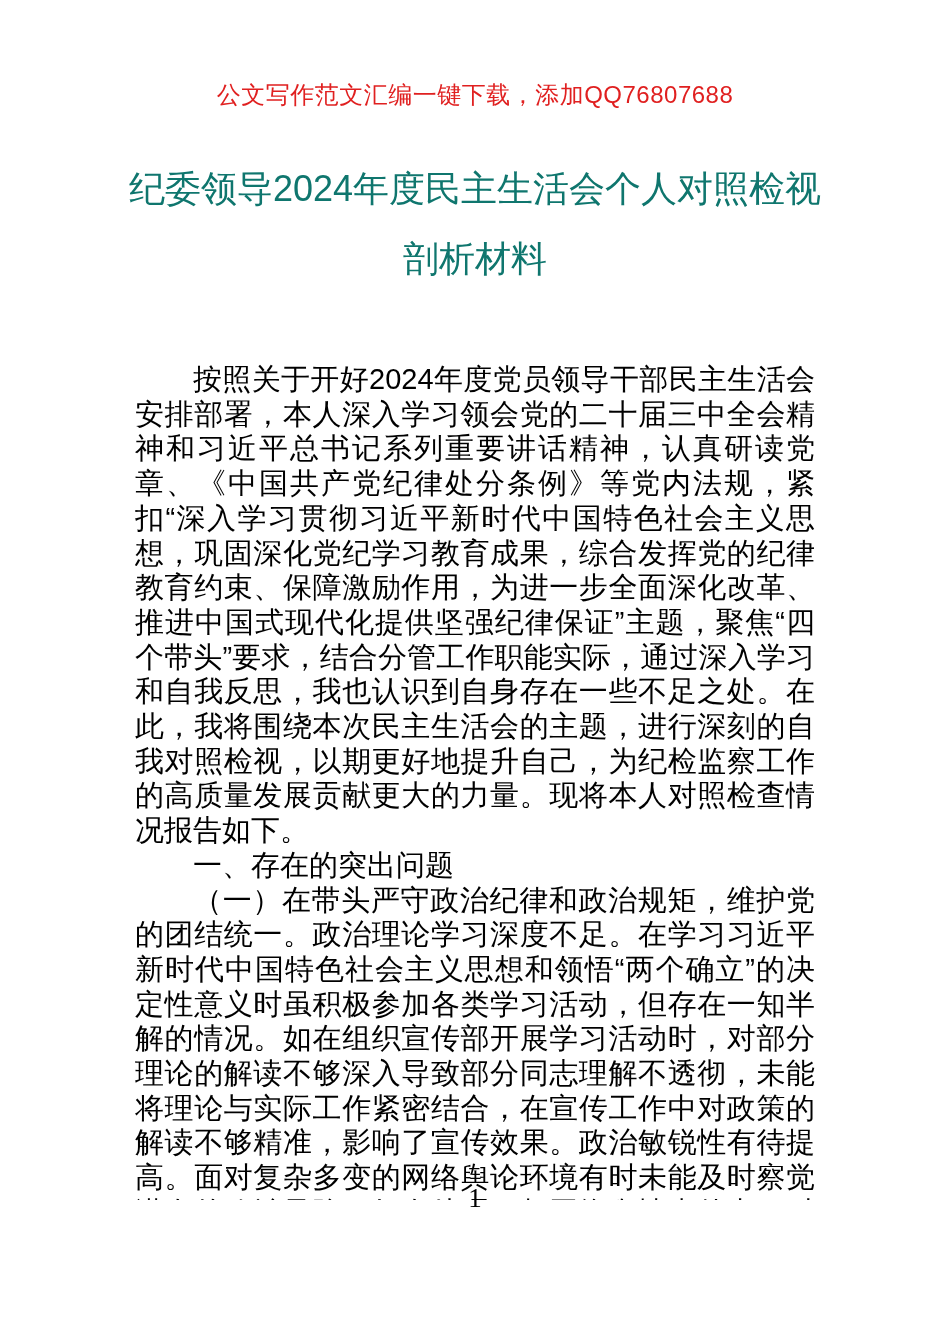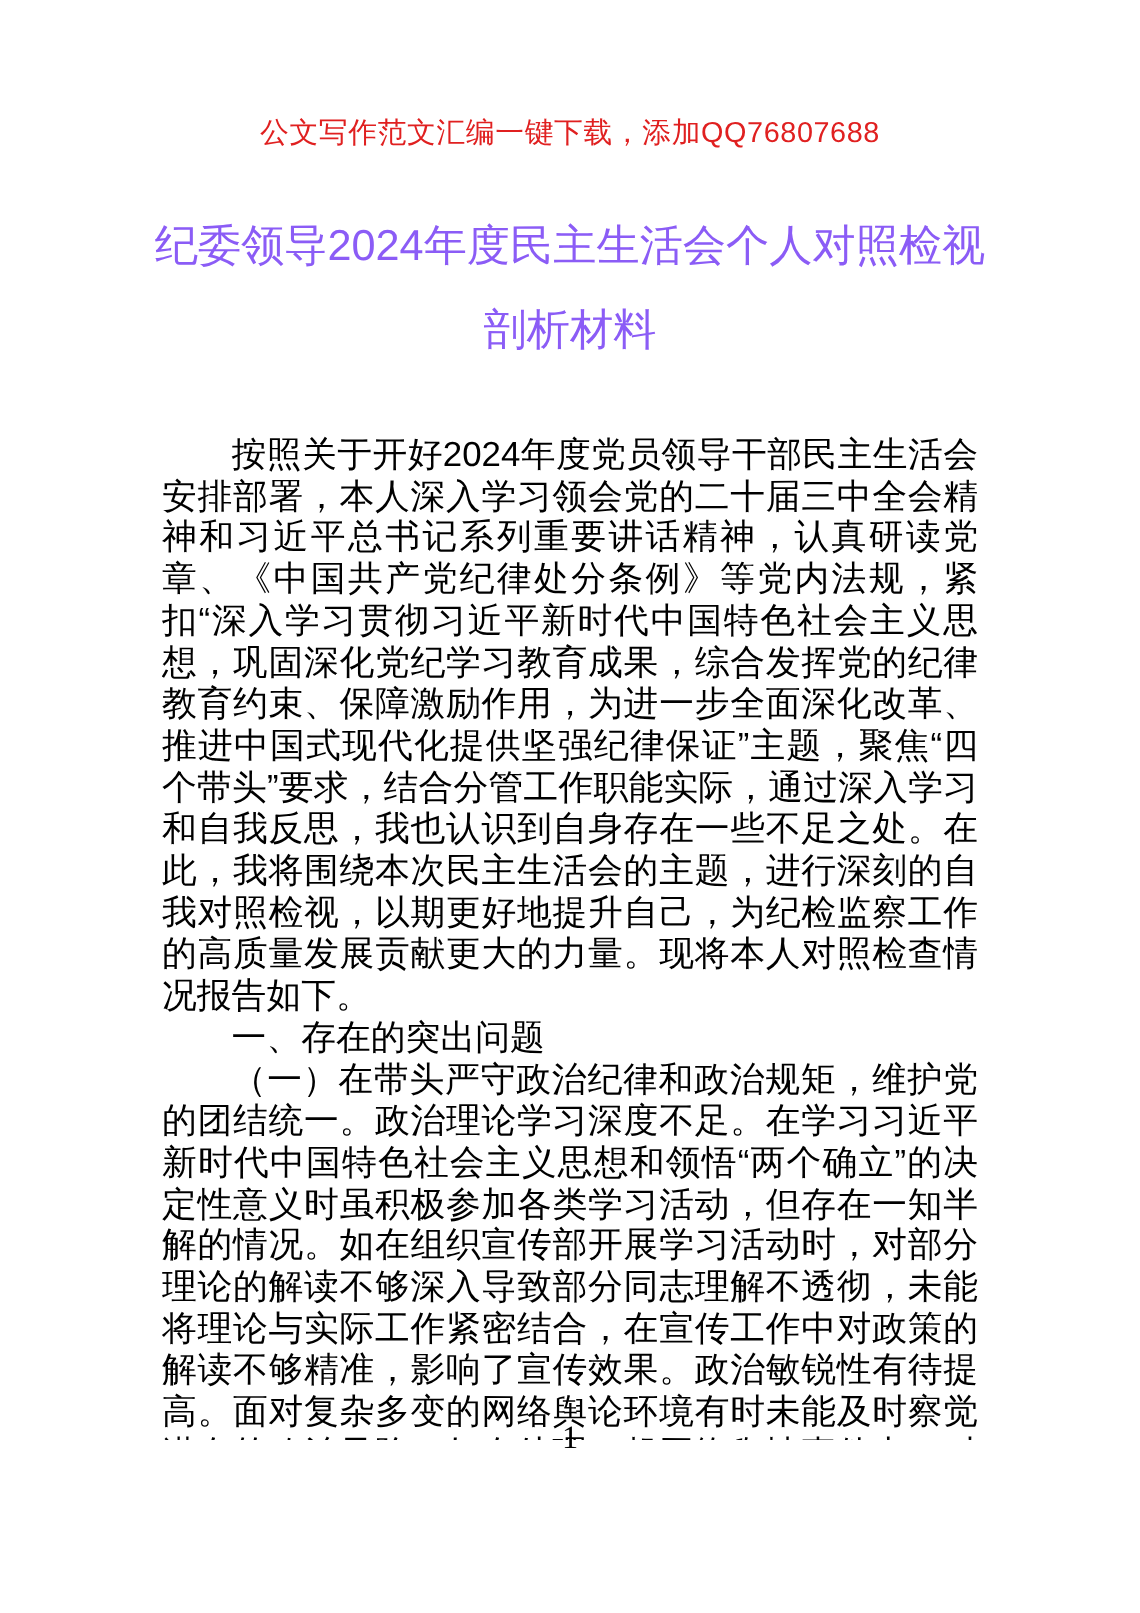--- a/index.html
+++ b/index.html
@@ -14,34 +14,33 @@
     font-family: "Liberation Sans", "DejaVu Sans", sans-serif;
     color: #000000;
   }
   .promo {
     padding-top: 80px;
     text-align: center;
     font-size: 24px;
     line-height: 30px;
     color: #e02020;
     letter-spacing: 0.5px;
-    margin-top: 16px;
   }
   .doc-title {
     width: 700px;
     margin: 44px auto 0;
     font-size: 36px;
     line-height: 70px;
     text-align: center;
     font-weight: 500;
-    color: #8b5cf6;
+    color: #0f766e;
   }
   .doc-body {
     width: 680px;
-    margin: 52px auto 0;
+    margin: 68px auto 0;
     height: 838px;
     overflow: hidden;
     font-size: 29px;
     line-height: 34.7px;
     text-align: justify;
     text-justify: inter-ideograph;
     word-break: break-all;
   }
   .doc-body p {
     text-indent: 2em;

